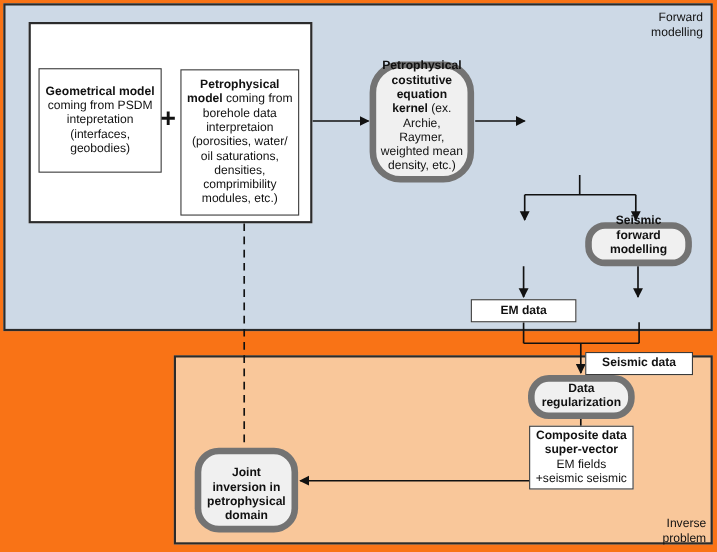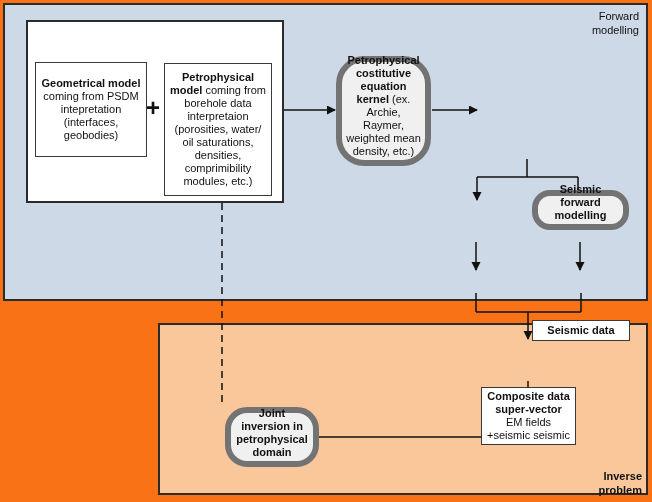--- a/index.html
+++ b/index.html
@@ -5,43 +5,43 @@
   html,body{margin:0;padding:0;background:#fff;}
   #canvas{
     position:relative;width:652px;height:502px;background:#f97316;
     font-family:"Liberation Sans", sans-serif;color:#111;overflow:hidden;
   }
   .region{position:absolute;box-sizing:border-box;border:2px solid #2b2b2b;}
   #forward-region{left:3px;top:3px;width:645px;height:298px;background:#cdd9e6;}
   #inverse-region{left:158px;top:323px;width:490px;height:172px;background:#f9c79a;}
   .region-label{position:absolute;font-size:11px;line-height:14px;text-align:right;color:#111;}
   #forward-label{top:9px;right:13px;width:72px;}
-  #inverse-label{bottom:5px;right:10px;width:72px;font-weight:bold;}
+  #inverse-label{bottom:5px;right:10px;width:72px;}
   svg.wires{position:absolute;left:0;top:0;pointer-events:none;}
   .node{
     position:absolute;box-sizing:border-box;display:flex;align-items:center;justify-content:center;
     font-size:11px;line-height:13px;text-align:center;padding:2px 3px;
   }
   .rect{background:#ffffff;border:1px solid #3a3a3a;}
   .round{background:#f0f0f0;border:6px solid #737373;align-items:flex-end;}
   .b{font-weight:bold;}
   .block{display:block;}
   #big-box{left:26px;top:20px;width:258px;height:183px;background:#ffffff;border:2px solid #2b2b2b;}
   #geometrical-node{left:35px;top:62px;width:112px;height:95px;}
   #plus-sign{left:138px;top:91px;width:30px;height:32px;font-size:24px;font-weight:bold;border:none;background:transparent;padding:0;}
   #petro-model-node{left:164px;top:44px;width:108px;height:133px;margin-top:19px;}
   #kernel-node{left:336px;top:56px;width:95px;height:110px;border-radius:28px;}
   #electro-node{left:479px;top:62px;width:97px;height:96px;}
   #csem-node{left:430px;top:202px;width:93px;height:40px;border-radius:18px;}
-  #seisfwd-node{left:532px;top:190px;width:97px;height:40px;border-radius:18px;}
+  #seisfwd-node{left:532px;top:202px;width:97px;height:40px;border-radius:18px;}
   #emdata-node{left:428px;top:272px;width:96px;height:21px;}
   #seisdata-node{left:532px;top:272px;width:98px;height:21px;margin-top:48px;}
   #datareg-node{left:480px;top:341px;width:97px;height:40px;border-radius:19px;}
   #composite-node{left:481px;top:387px;width:95px;height:58px;}
-  #joint-node{left:177px;top:407px;width:94px;height:60px;border-radius:22px;margin-left:48px;}
+  #joint-node{left:177px;top:407px;width:94px;height:77px;border-radius:22px;}
 </style>
 </head>
 <body>
 
 <div id="canvas">
 
   <div class="region" id="forward-region"></div>
   <div class="region" id="inverse-region"></div>
 
   <div class="region-label" id="forward-label">Forward modelling</div>
@@ -90,25 +90,31 @@
   <div class="node round" id="kernel-node">
     <div><span class="b">Petrophysical costitutive equation kernel</span><span> (ex. Archie, Raymer, weighted mean density, etc.)</span></div>
   </div>
 
 
 
   <div class="node round" id="seisfwd-node">
     <span class="b">Seismic forward modelling</span>
   </div>
 
+  <div class="node rect" id="emdata-node">
+    <span class="b">EM data</span>
+  </div>
 
   <div class="node rect" id="seisdata-node">
     <span class="b">Seismic data</span>
   </div>
 
+  <div class="node round" id="datareg-node">
+    <span class="b">Data regularization</span>
+  </div>
 
   <div class="node rect" id="composite-node">
     <div>
         <span class="b block">Composite data super-vector</span>
         <span class="block">EM fields +seismic seismic</span>
       </div>
   </div>
 
   <div class="node round" id="joint-node">
     <span class="b">Joint inversion in petrophysical domain</span>

